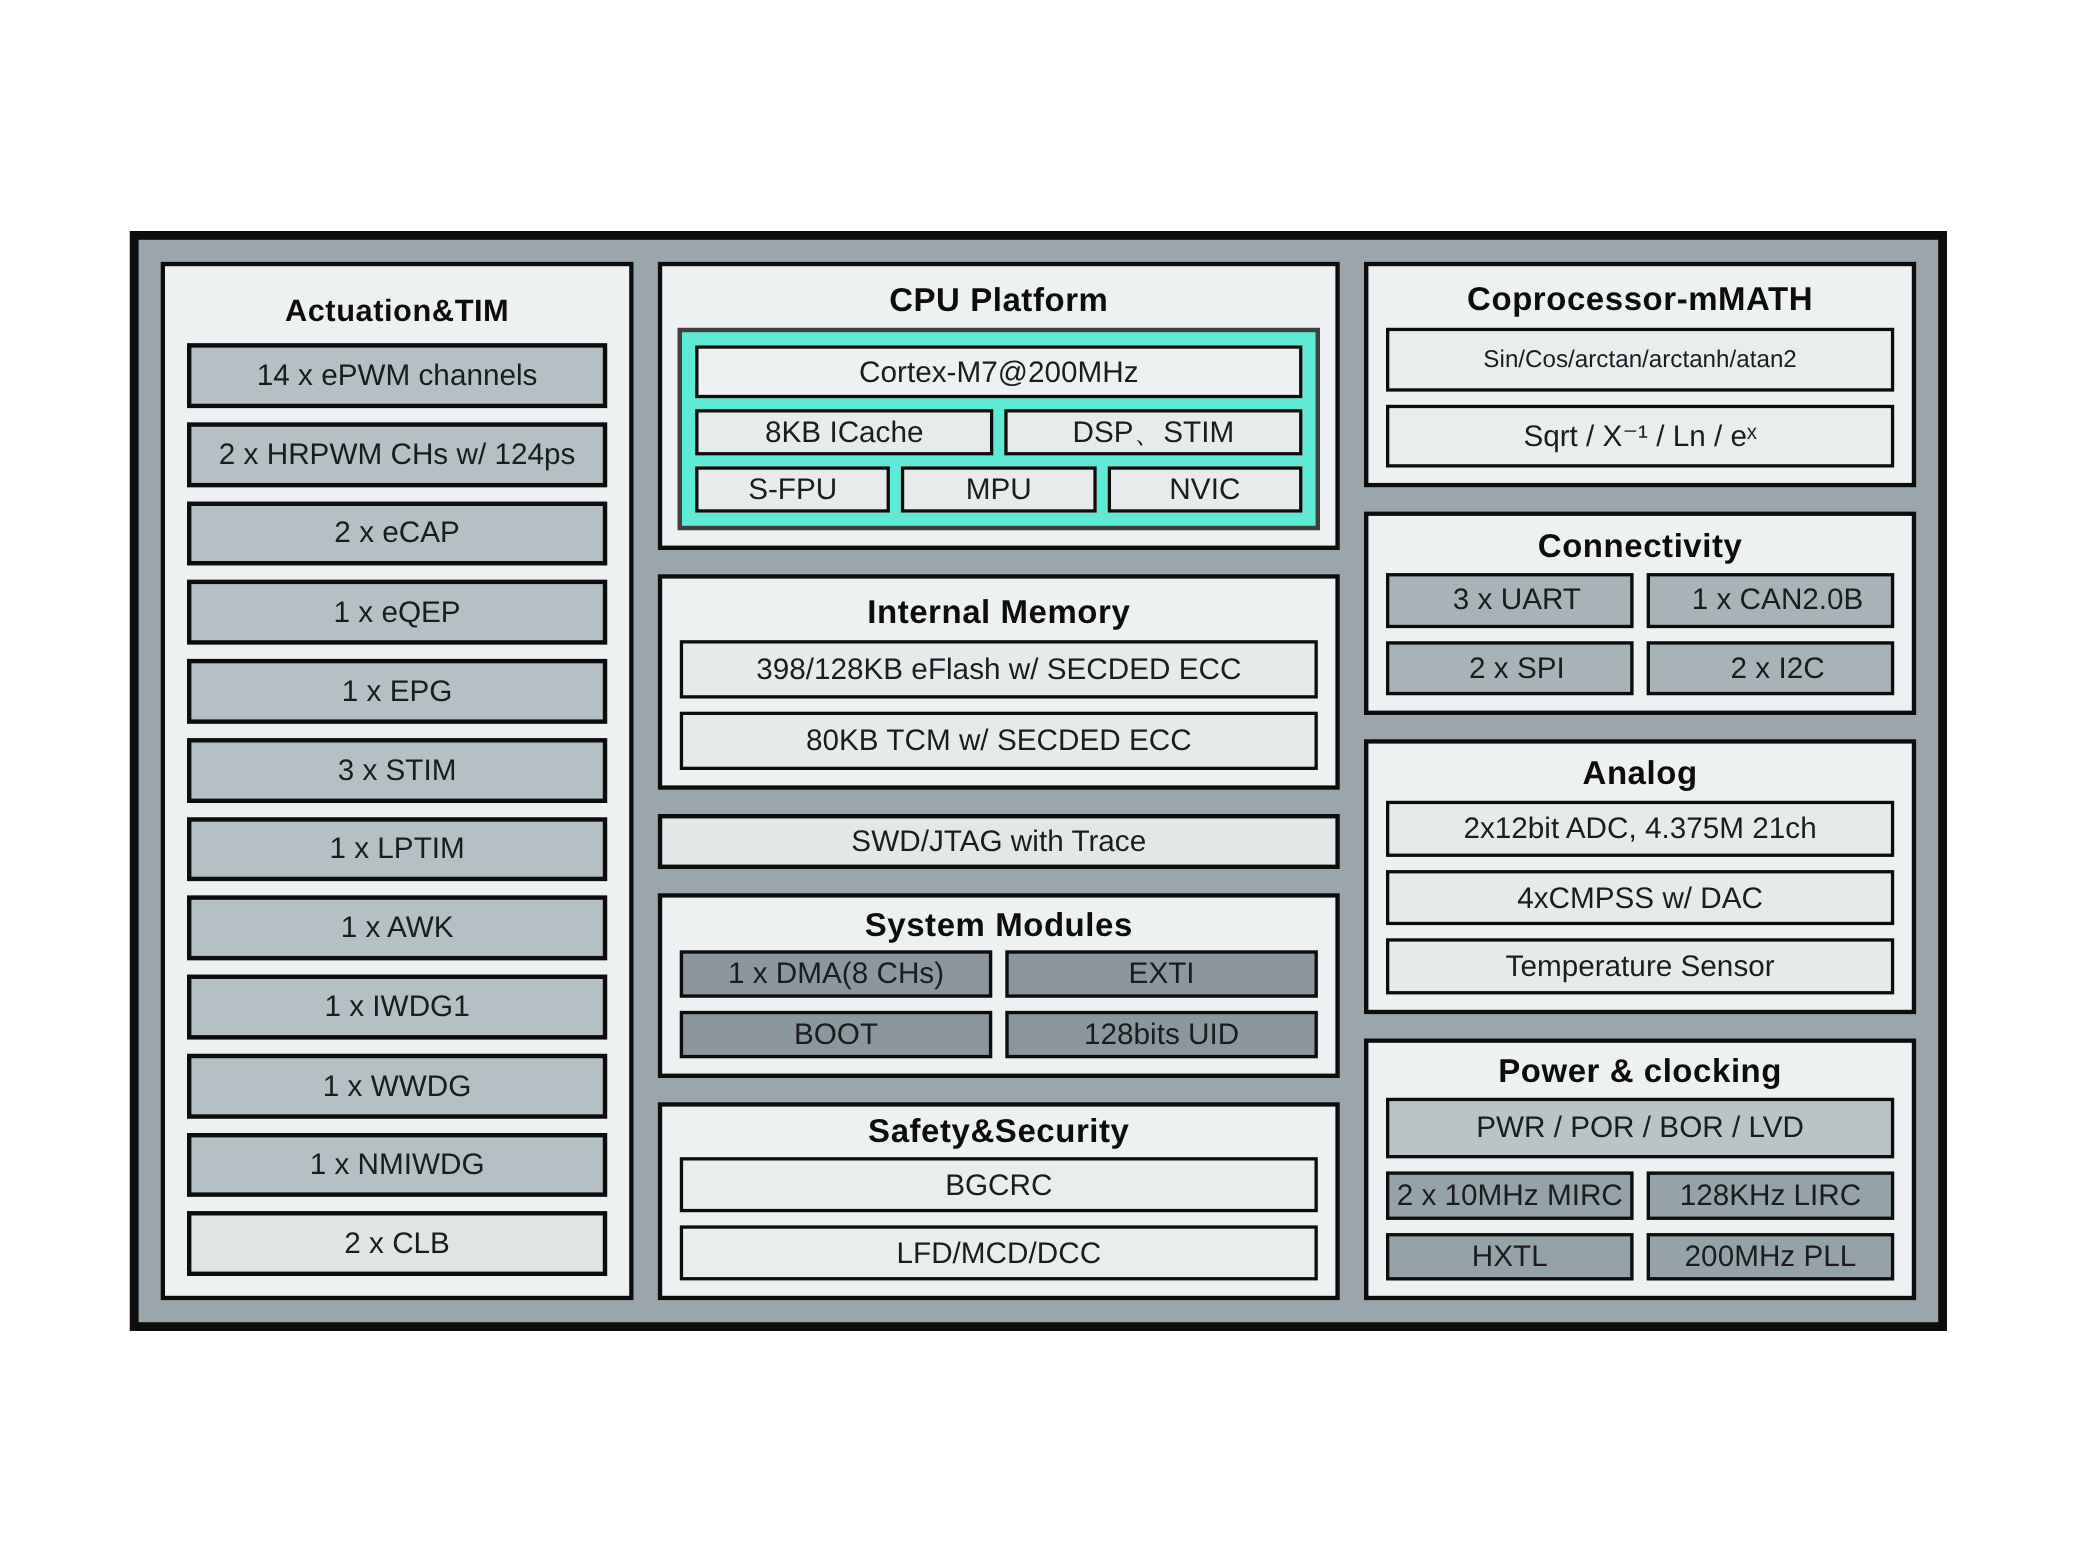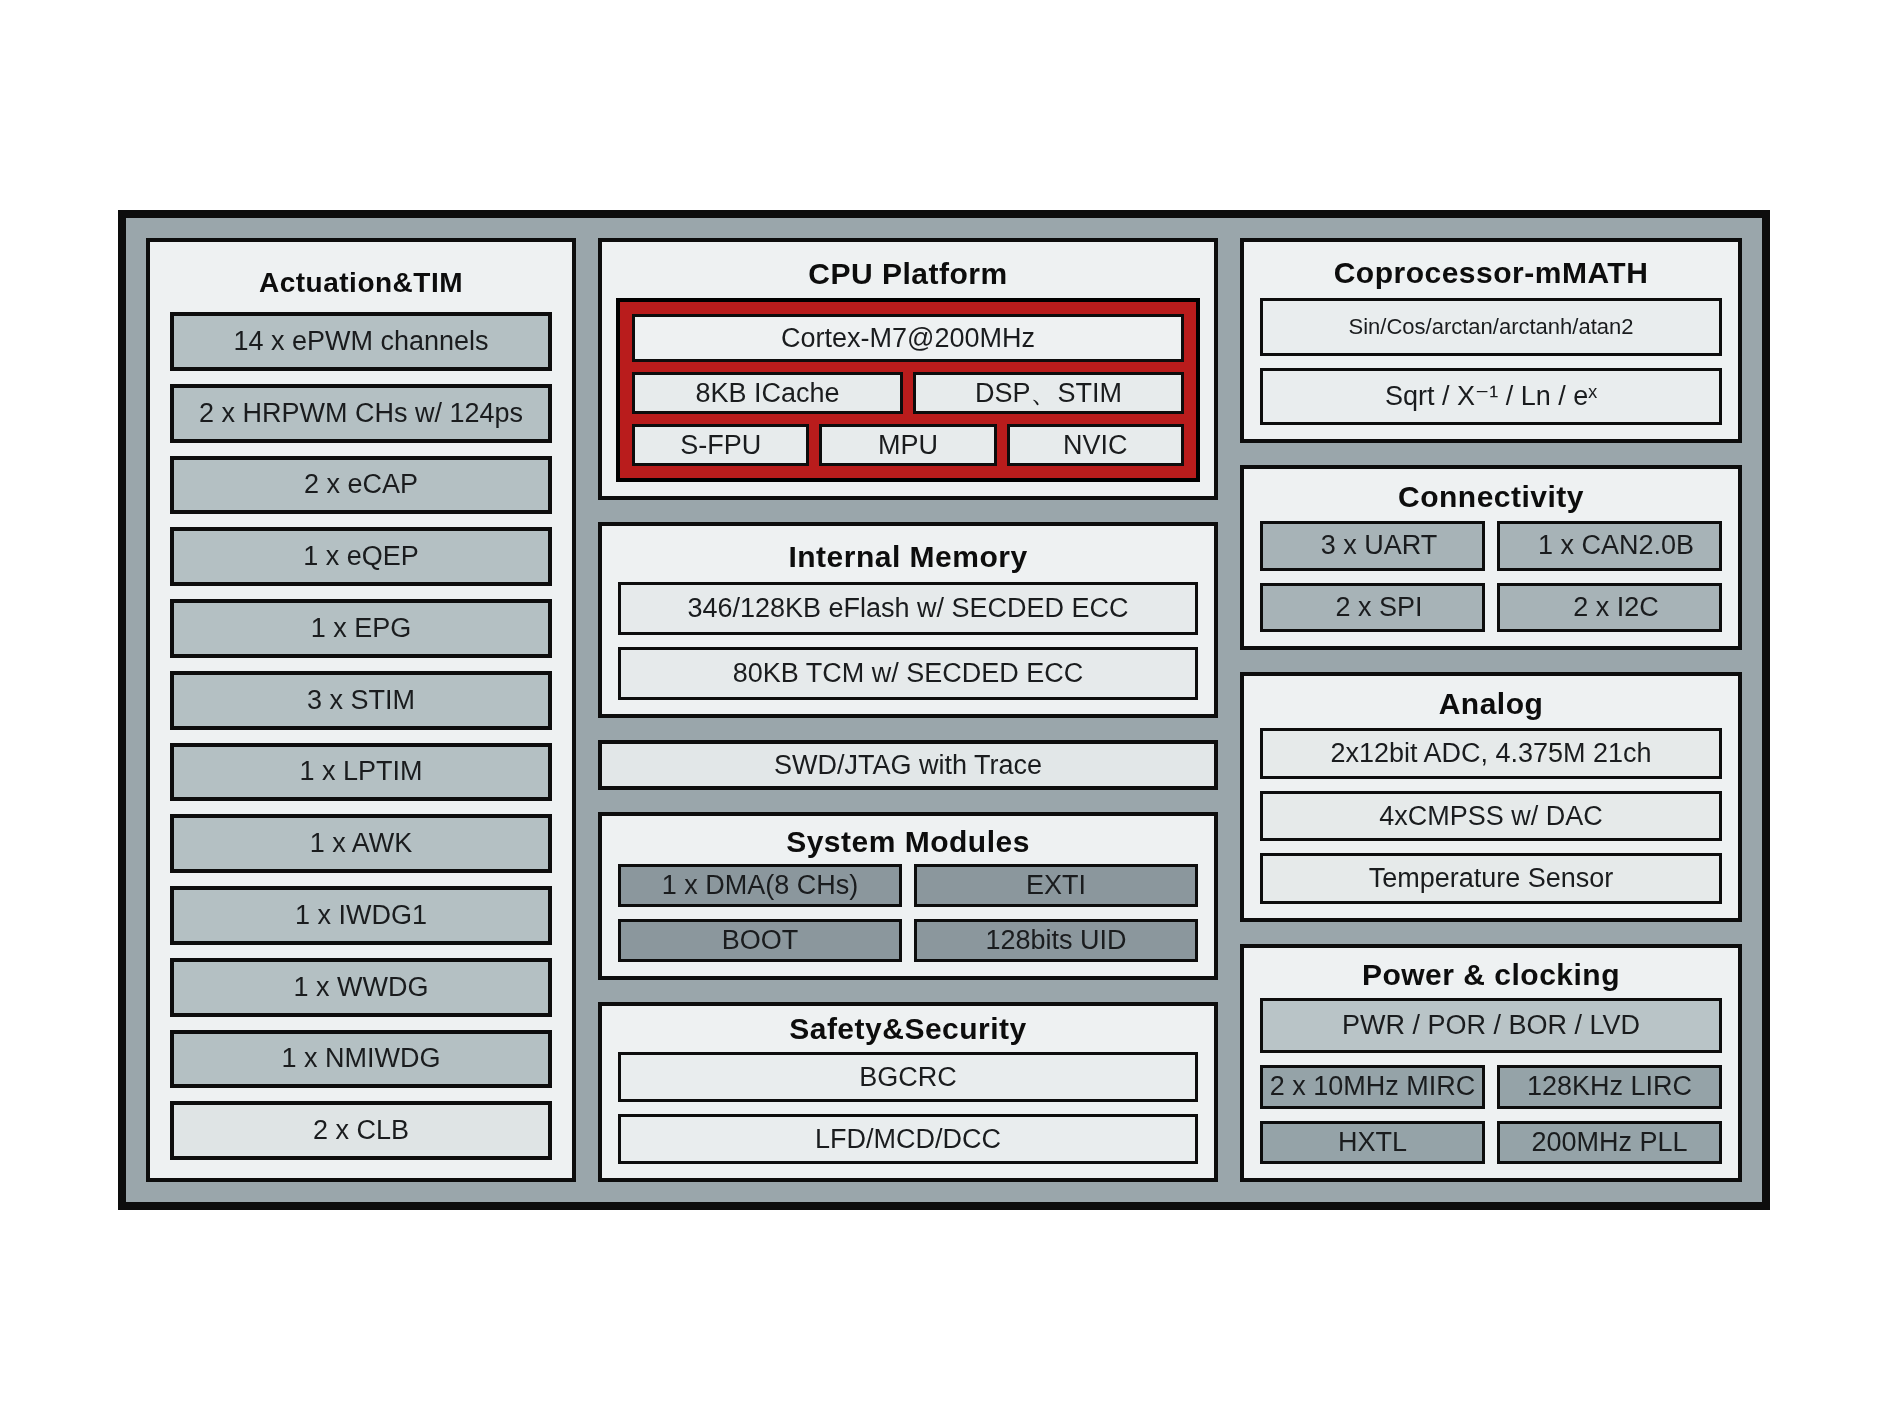--- a/index.html
+++ b/index.html
@@ -17,21 +17,21 @@
        font-size:27px;text-align:center;color:#1a1c1e;}
   
   .panel-left{flex:1;padding:12px 20px 18px;}
   .panel-left .panel-title{height:58px;font-size:28px;}
   .rows{flex:1;display:flex;flex-direction:column;gap:13px;}
   .rows .box{flex:1;background:#b4c0c3;border-width:4px;}
   .rows .box.light{background:#dfe4e5;}
   
   .panel-cpu{height:262px;padding:8px 14px 14px;}
   .panel-cpu .panel-title{height:48px;}
-  .cpu-inner{flex:1;background:#b91c1c;border:4px solid #000000;padding:12px;display:flex;flex-direction:column;gap:10px;box-sizing:border-box;}
+  .cpu-inner{flex:1;background:#5eead4;border:4px solid #404040;padding:12px;display:flex;flex-direction:column;gap:10px;box-sizing:border-box;}
   .cpu-inner .box{background:#e7ebec;flex:1;}
   .cpu-core{background:#eef1f2 !important;}
   .cpu-row{display:flex;gap:10px;flex:1;}
   .cpu-row .box{flex:1;height:auto;}
   
   .panel-mem{height:196px;padding:6px 16px 14px;}
   .panel-mem .panel-title{height:50px;}
   .stack{flex:1;display:flex;flex-direction:column;gap:12px;}
   .stack .box{flex:1;background:#e6eaeb;}
   
@@ -105,21 +105,21 @@
           <div class="box">S-FPU</div>
           <div class="box">MPU</div>
           <div class="box">NVIC</div>
         </div>
       </div>
     </div>
 
     <div class="panel panel-mem">
       <div class="panel-title">Internal Memory</div>
       <div class="stack">
-        <div class="box">346/128KB eFlash w/ SECDED ECC</div>
+        <div class="box">398/128KB eFlash w/ SECDED ECC</div>
         <div class="box">80KB TCM w/ SECDED ECC</div>
       </div>
     </div>
 
     <div class="box swd">SWD/JTAG with Trace</div>
 
     <div class="panel panel-sys">
       <div class="panel-title">System Modules</div>
       <div class="grid2">
         <div class="box">1 x DMA(8 CHs)</div>

